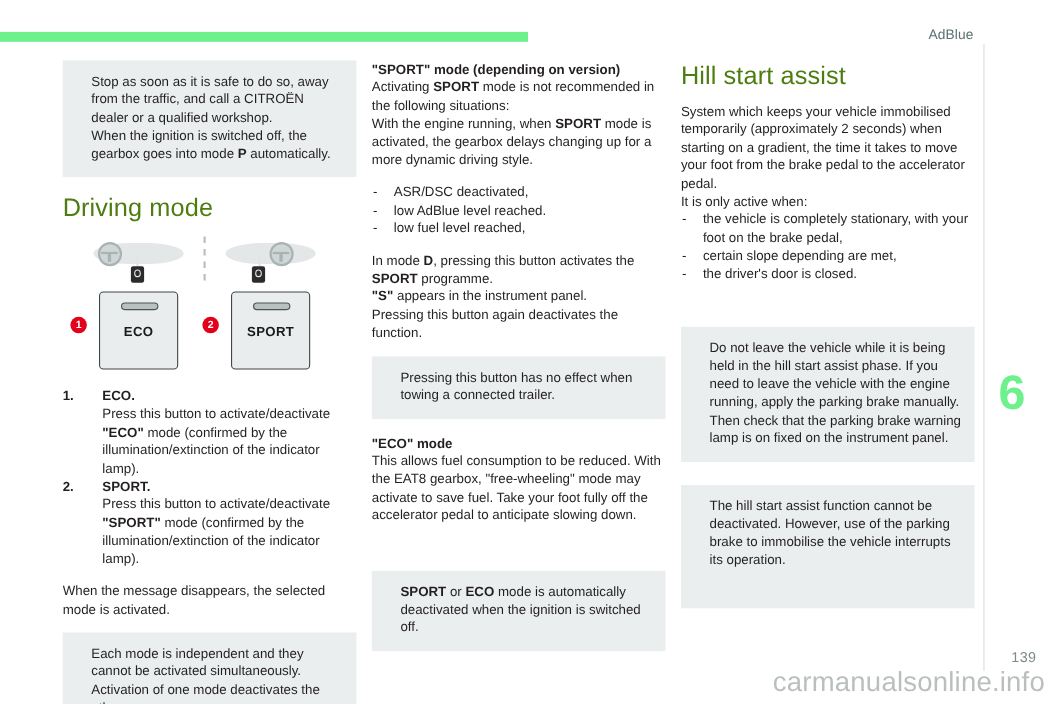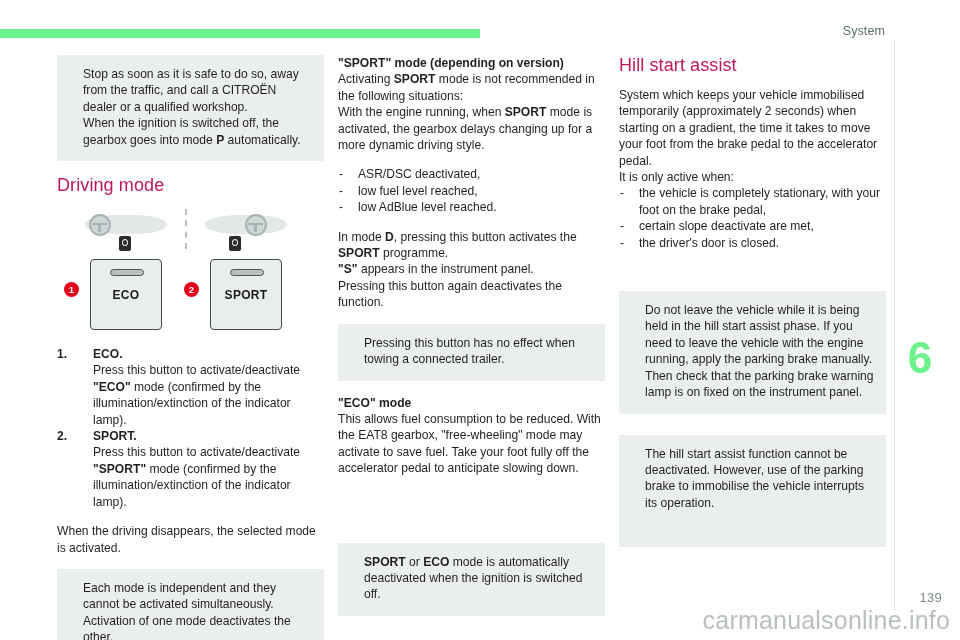--- a/index.html
+++ b/index.html
@@ -60,23 +60,23 @@
     position: absolute;
     top: 55px;
     width: 267px;
   }
   .col1 { left: 57px; }
   .col2 { left: 338px; }
   .col3 { left: 619px; }
 
   
   h2.section-title {
-    font-size: 18px;
+    font-size: 23px;
     font-weight: normal;
-    color: #be185d;
+    color: #4d7c0f;
     margin: 0 0 11px 0;
     letter-spacing: .1px;
   }
   p.body {
     font-size: 12.1px;
     line-height: 16.4px;
     margin: 0 0 13px 0;
   }
   p.body.tight { margin-bottom: 0; }
   .b { font-weight: bold; }
@@ -329,21 +329,21 @@
     color: #b9bfbf;
     letter-spacing: .2px;
     white-space: nowrap;
     text-align: center;
   }
 </style>
 </head>
 <body>
 
 <div class="header-rule"></div>
-<div class="header-title">System</div>
+<div class="header-title">AdBlue</div>
 
 <div class="chapter-rule"></div>
 <div class="chapter-tab">6</div>
 
 <div class="col col1">
 
   <div class="callout">
     <div class="cal-icon">
       <span class="icon-warning">
         <span class="bar"></span>
@@ -388,21 +388,21 @@
       <span class="head">ECO.</span><br>
       <span>Press this button to activate/deactivate </span><span class="b">"ECO"</span><span> mode (confirmed by the illumination/extinction of the indicator lamp).</span>
     </li>
     <li>
       <span class="num">2.</span>
       <span class="head">SPORT.</span><br>
       <span>Press this button to activate/deactivate </span><span class="b">"SPORT"</span><span> mode (confirmed by the illumination/extinction of the indicator lamp).</span>
     </li>
   </ul>
 
-  <p class="body">When the driving disappears, the selected mode is activated.</p>
+  <p class="body">When the message disappears, the selected mode is activated.</p>
 
   <div class="callout">
     <div class="cal-icon">
       <span class="icon-info">
         <span class="dot"></span>
         <span class="bar"></span>
       </span>
     </div>
     <div class="cal-text">Each mode is independent and they cannot be activated simultaneously. Activation of one mode deactivates the other.</div>
   </div>
@@ -416,22 +416,22 @@
   </p>
   <p class="body tight">
     <span>Activating </span><span class="b">SPORT</span><span> mode is not recommended in the following situations:</span>
   </p>
 
   <p class="body">
     <span>With the engine running, when </span><span class="b">SPORT</span><span> mode is activated, the gearbox delays changing up for a more dynamic driving style.</span>
   </p>
   <ul class="dash-list">
     <li>ASR/DSC deactivated,</li>
+    <li>low AdBlue level reached.</li>
     <li>low fuel level reached,</li>
-    <li>low AdBlue level reached.</li>
   </ul>
 
   <p class="body">
     <span>In mode </span><span class="b">D</span><span>, pressing this button activates the </span><span class="b">SPORT</span><span> programme.</span><br>
     <span class="b">"S"</span><span> appears in the instrument panel.</span><br>
     <span>Pressing this button again deactivates the function.</span>
   </p>
 
   <div class="callout" style="">
     <div class="cal-icon">
@@ -441,21 +441,21 @@
       </span>
     </div>
     <div class="cal-text">Pressing this button has no effect when towing a connected trailer.</div>
   </div>
 
   <p class="body tight">
     <span class="b">"ECO" mode</span>
   </p>
   <p class="body">This allows fuel consumption to be reduced. With the EAT8 gearbox, "free-wheeling" mode may activate to save fuel. Take your foot fully off the accelerator pedal to anticipate slowing down.</p>
 
-  <div class="callout" style="margin-top:66px">
+  <div class="callout" style="margin-top:42px">
     <div class="cal-icon">
       <span class="icon-info">
         <span class="dot"></span>
         <span class="bar"></span>
       </span>
     </div>
     <div class="cal-text">
       <span class="b">SPORT</span><span> or </span><span class="b">ECO</span><span> mode is automatically deactivated when the ignition is switched off.</span>
     </div>
   </div>
@@ -465,21 +465,21 @@
 <div class="col col3">
 
   <h2 class="section-title">Hill start assist</h2>
 
   <p class="body tight">
     <span>System which keeps your vehicle immobilised temporarily (approximately 2 seconds) when starting on a gradient, the time it takes to move your foot from the brake pedal to the accelerator pedal.</span><br>
     <span>It is only active when:</span>
   </p>
   <ul class="dash-list">
     <li>the vehicle is completely stationary, with your foot on the brake pedal,</li>
-    <li>certain slope deactivate are met,</li>
+    <li>certain slope depending are met,</li>
     <li>the driver's door is closed.</li>
   </ul>
 
   <div class="callout" style="margin-top:40px">
     <div class="cal-icon">
       <span class="icon-warning">
         <span class="bar"></span>
         <span class="dot"></span>
       </span>
     </div>

